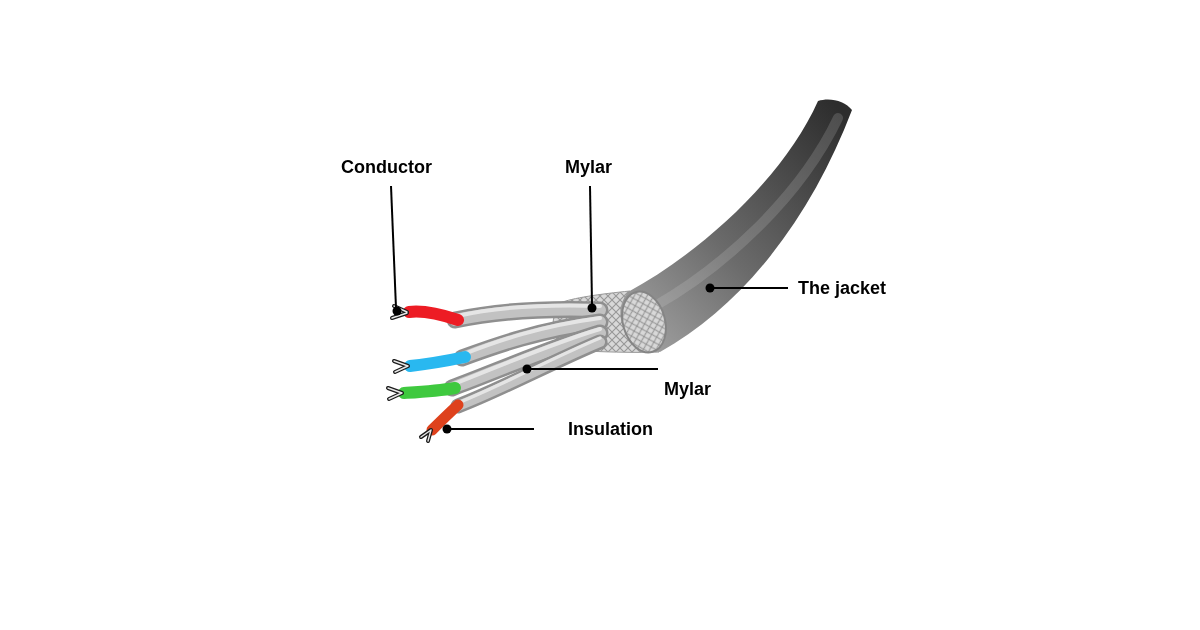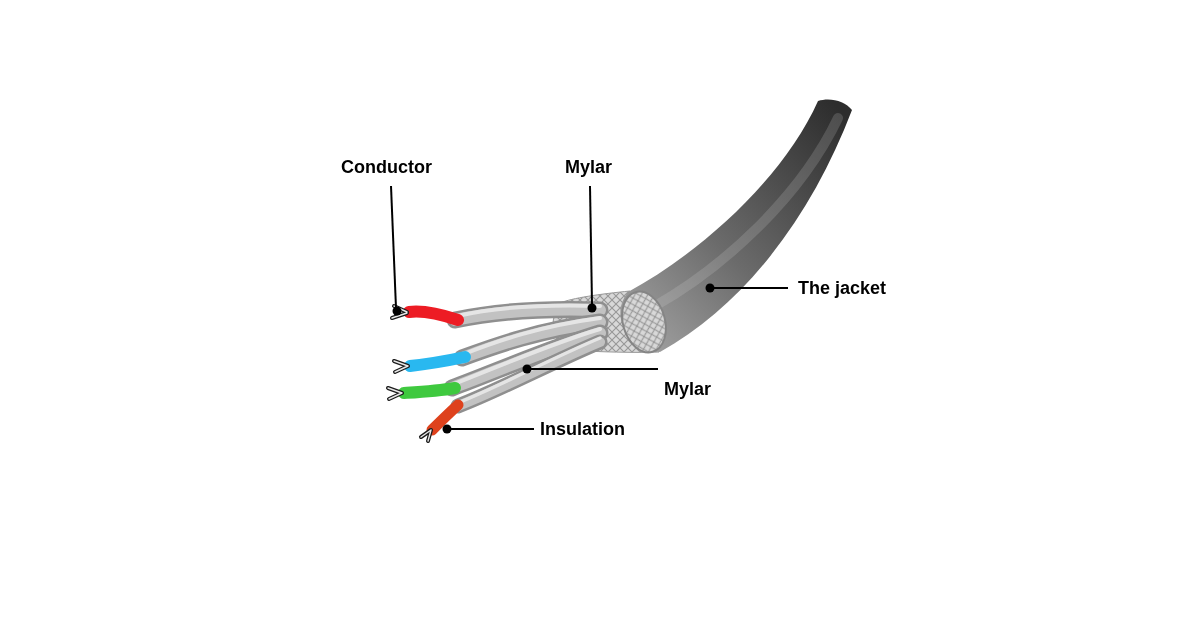--- a/index.html
+++ b/index.html
@@ -120,15 +120,15 @@
   </svg>
 
   <div class="label" style="left:341px; top:156px">Conductor</div>
 
   <div class="label" style="left:565px; top:156px">Mylar</div>
 
   <div class="label" style="left:798px; top:277px">The jacket</div>
 
   <div class="label" style="left:664px; top:378px">Mylar</div>
 
-  <div class="label" style="left:540px; top:418px">Insulation</div>
+  <div class="label" style="left:568px; top:418px">Insulation</div>
 
 </div>
 
 </body></html>

